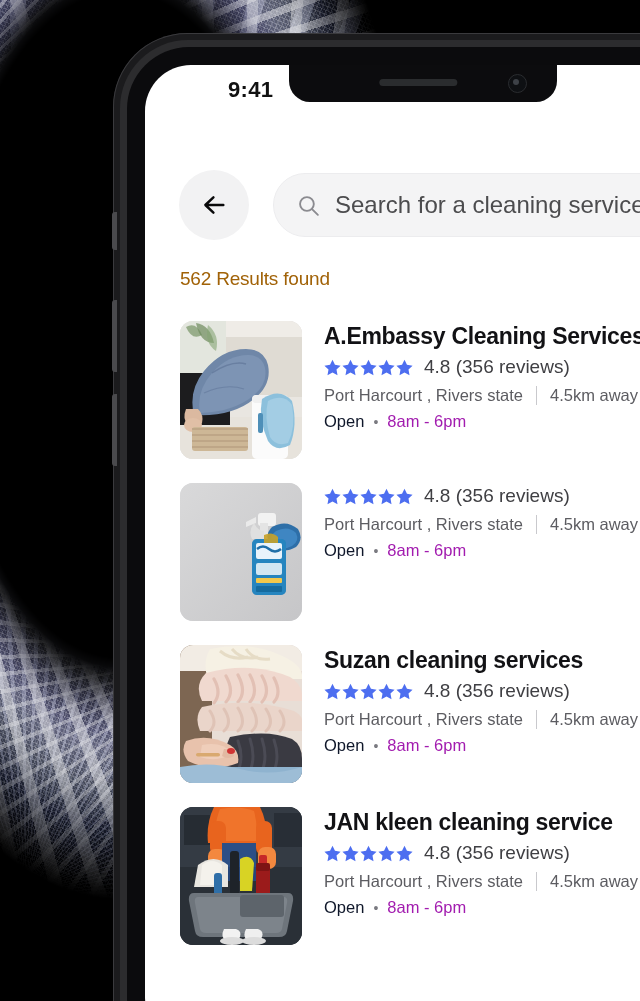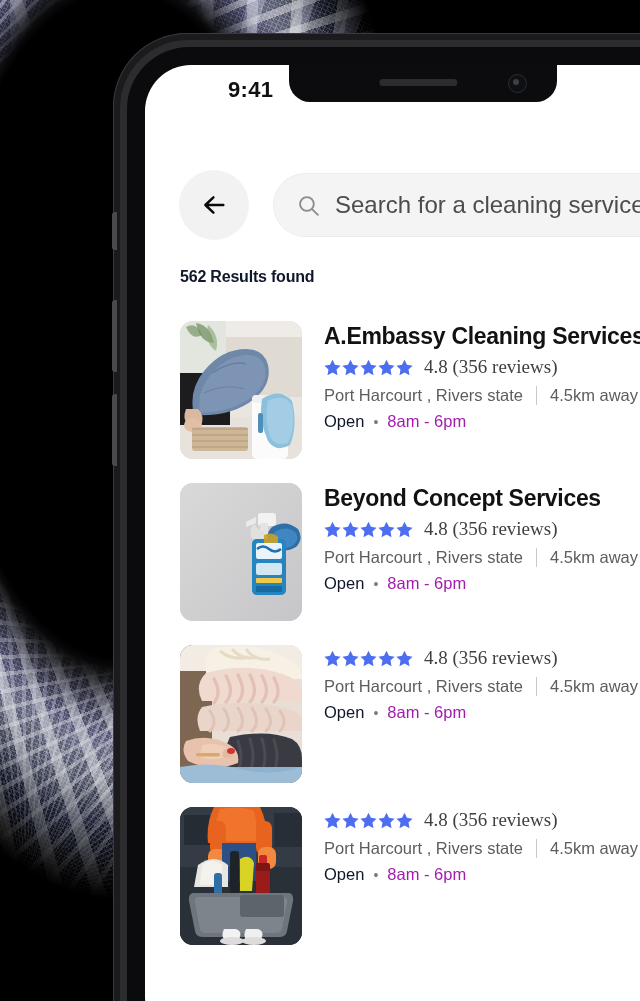--- a/index.html
+++ b/index.html
@@ -166,21 +166,21 @@
     padding:0 22px; cursor:text;
   }
   .search-text {
     font-size:24px; color:#4c4c4e; white-space:nowrap;
     font-family:"Liberation Sans", sans-serif;
   }
 
   
   .results-heading {
     position:absolute; left:35px; top:203px;
-    font-size:16px; font-weight:700; color:#0f172a;
+    font-size:19px; font-weight:400; color:#a16207;
     letter-spacing:-0.2px;
   }
 
   
   .results-list {
     position:absolute; left:35px; top:256px;
     width:600px;
   }
   .result-card {
     display:flex; gap:22px; margin-bottom:24px; cursor:pointer;
@@ -194,21 +194,21 @@
 
   .info { padding-top:2px; min-width:0; }
   .biz-name {
     font-size:23px; font-weight:700; color:#121215;
     letter-spacing:-0.3px; white-space:nowrap;
     margin-bottom:6px;
   }
   .rating-row { display:flex; align-items:center; gap:11px; margin-bottom:8px; }
   .stars { display:flex; gap:1px; }
   .star { width:17px; height:17px; display:block; }
-  .rating-text { font-size:19px; color:#3f3f43; white-space:nowrap;font-family:Liberation Serif, serif; }
+  .rating-text { font-size:19px; color:#3f3f43; white-space:nowrap; }
 
   .meta-row {
     display:flex; align-items:center; gap:13px; margin-bottom:7px;
     font-size:16.5px; color:#5c5c61; white-space:nowrap;
   }
   .meta-sep { width:1px; height:19px; background:#c9c9cd; display:block; }
 
   .status-row {
     display:flex; align-items:center; gap:9px;
     font-size:16.5px; white-space:nowrap;
@@ -348,21 +348,20 @@
             <rect x="72" y="56" width="34" height="56" rx="5" fill="#2d8fc9" opacity=".5"></rect>
             <rect x="76" y="60" width="26" height="16" rx="2" fill="#e8f3fb"></rect>
             <path d="M77 66 q6 -5 12 0 q6 5 12 0" stroke="#1f6fa8" stroke-width="2.5" fill="none"></path>
             <rect x="76" y="80" width="26" height="12" rx="2" fill="#ffffff" opacity=".8"></rect>
             <rect x="76" y="95" width="26" height="5" rx="1" fill="#f2c84b"></rect>
             <rect x="76" y="103" width="26" height="6" rx="1" fill="#0e5f91" opacity=".7"></rect>
             <path d="M84 52 q8 -4 14 2 v6 h-14z" fill="#c9a227" opacity=".9"></path>
           </svg>
         </div>
         <div class="info">
-          <div class="biz-name">Beyond Concept Services</div>
           <div class="rating-row">
             <span class="stars">
               <svg class="star" viewBox="0 0 20 20">
                   <path d="M10 0.8l2.9 6.1 6.6.9-4.8 4.6 1.2 6.6L10 15.9 4.1 19l1.2-6.6L.5 7.8l6.6-.9z" fill="#4d6ef0"></path>
                 </svg>
               <svg class="star" viewBox="0 0 20 20">
                   <path d="M10 0.8l2.9 6.1 6.6.9-4.8 4.6 1.2 6.6L10 15.9 4.1 19l1.2-6.6L.5 7.8l6.6-.9z" fill="#4d6ef0"></path>
                 </svg>
               <svg class="star" viewBox="0 0 20 20">
                   <path d="M10 0.8l2.9 6.1 6.6.9-4.8 4.6 1.2 6.6L10 15.9 4.1 19l1.2-6.6L.5 7.8l6.6-.9z" fill="#4d6ef0"></path>
@@ -406,20 +405,21 @@
             <path d="M6 96 q22 -8 44 4 q10 6 8 18 q-26 10 -50 -2 q-8 -10 -2 -20z" fill="#e8c2ac"></path>
             <path d="M22 100 q20 -4 30 8 q-14 10 -32 4z" fill="#efceba"></path>
             <rect x="16" y="108" width="24" height="3.5" rx="1.8" fill="#d9a96f"></rect>
             <path d="M44 104 q8 0 10 7 q-6 4 -12 0z" fill="#e2b9a2"></path>
             <ellipse cx="51" cy="106" rx="4" ry="3" fill="#d03434"></ellipse>
             <rect x="0" y="122" width="122" height="16" fill="#8fb3cf"></rect>
             <path d="M0 122 q30 -6 60 2 q30 8 62 -2 v16 h-122z" fill="#9dbdd6"></path>
           </svg>
         </div>
         <div class="info">
+          <div class="biz-name">Suzan cleaning services</div>
           <div class="rating-row">
             <span class="stars">
               <svg class="star" viewBox="0 0 20 20">
                   <path d="M10 0.8l2.9 6.1 6.6.9-4.8 4.6 1.2 6.6L10 15.9 4.1 19l1.2-6.6L.5 7.8l6.6-.9z" fill="#4d6ef0"></path>
                 </svg>
               <svg class="star" viewBox="0 0 20 20">
                   <path d="M10 0.8l2.9 6.1 6.6.9-4.8 4.6 1.2 6.6L10 15.9 4.1 19l1.2-6.6L.5 7.8l6.6-.9z" fill="#4d6ef0"></path>
                 </svg>
               <svg class="star" viewBox="0 0 20 20">
                   <path d="M10 0.8l2.9 6.1 6.6.9-4.8 4.6 1.2 6.6L10 15.9 4.1 19l1.2-6.6L.5 7.8l6.6-.9z" fill="#4d6ef0"></path>
@@ -474,20 +474,21 @@
             <path d="M14 86 h94 q6 0 5 8 l-6 30 q-1 6 -8 6 h-76 q-7 0 -8 -6 l-6 -30 q-1 -8 5 -8z" fill="#6e757c"></path>
             <path d="M18 90 h86 q4 0 3 6 l-5 26 q-1 4 -6 4 h-70 q-5 0 -6 -4 l-5 -26 q-1 -6 3 -6z" fill="#7d848b"></path>
             <rect x="60" y="88" width="44" height="22" rx="3" fill="#5d646b"></rect>
             <path d="M44 122 q-4 8 2 12 q10 4 14 -4 q2 -6 -4 -8z" fill="#f2f2f2"></path>
             <path d="M66 122 q-4 8 2 12 q10 4 14 -4 q2 -6 -4 -8z" fill="#efefef"></path>
             <ellipse cx="52" cy="134" rx="12" ry="4" fill="#dcdcdc"></ellipse>
             <ellipse cx="74" cy="134" rx="12" ry="4" fill="#dcdcdc"></ellipse>
           </svg>
         </div>
         <div class="info">
+          <div class="biz-name">JAN kleen cleaning service</div>
           <div class="rating-row">
             <span class="stars">
               <svg class="star" viewBox="0 0 20 20">
                   <path d="M10 0.8l2.9 6.1 6.6.9-4.8 4.6 1.2 6.6L10 15.9 4.1 19l1.2-6.6L.5 7.8l6.6-.9z" fill="#4d6ef0"></path>
                 </svg>
               <svg class="star" viewBox="0 0 20 20">
                   <path d="M10 0.8l2.9 6.1 6.6.9-4.8 4.6 1.2 6.6L10 15.9 4.1 19l1.2-6.6L.5 7.8l6.6-.9z" fill="#4d6ef0"></path>
                 </svg>
               <svg class="star" viewBox="0 0 20 20">
                   <path d="M10 0.8l2.9 6.1 6.6.9-4.8 4.6 1.2 6.6L10 15.9 4.1 19l1.2-6.6L.5 7.8l6.6-.9z" fill="#4d6ef0"></path>

